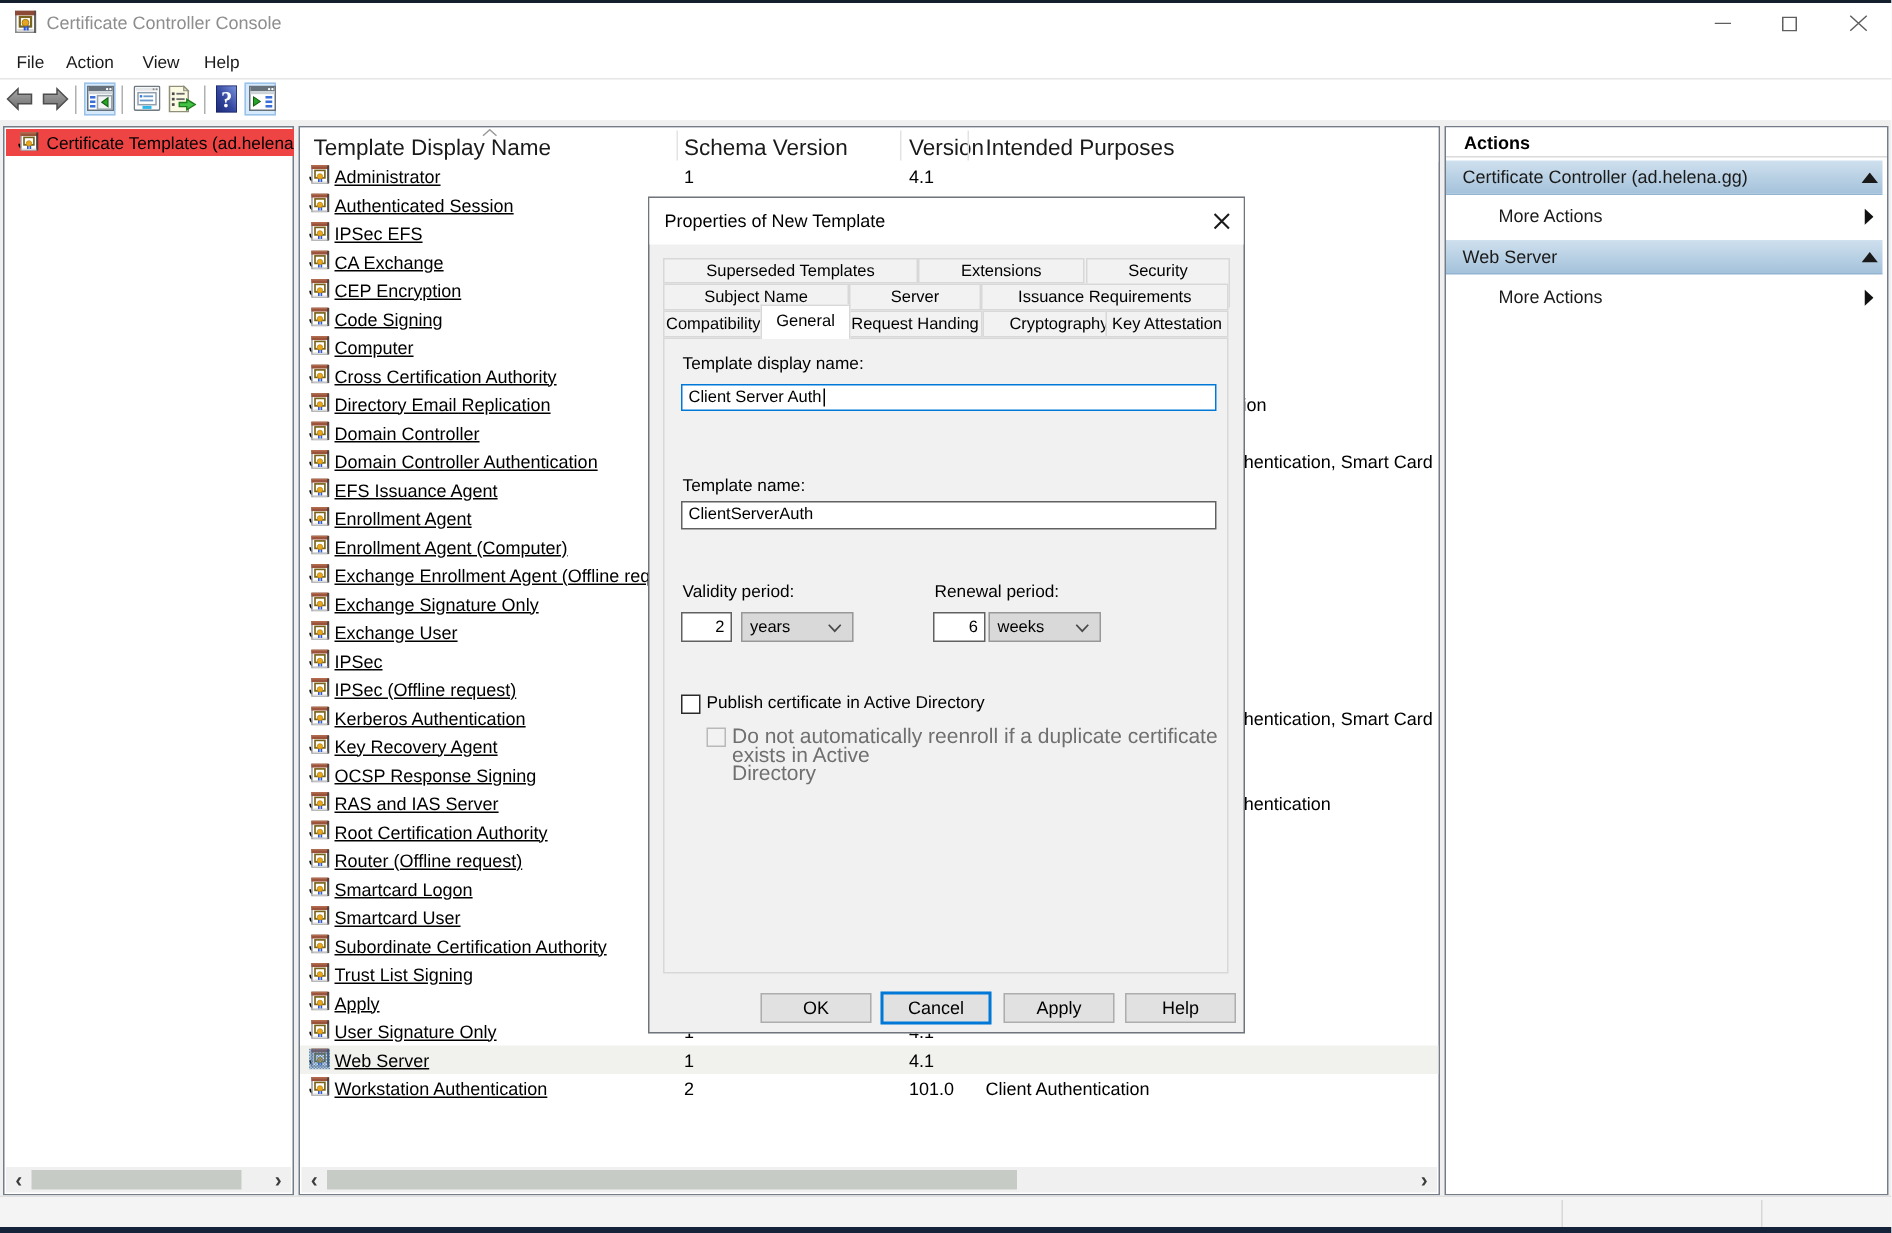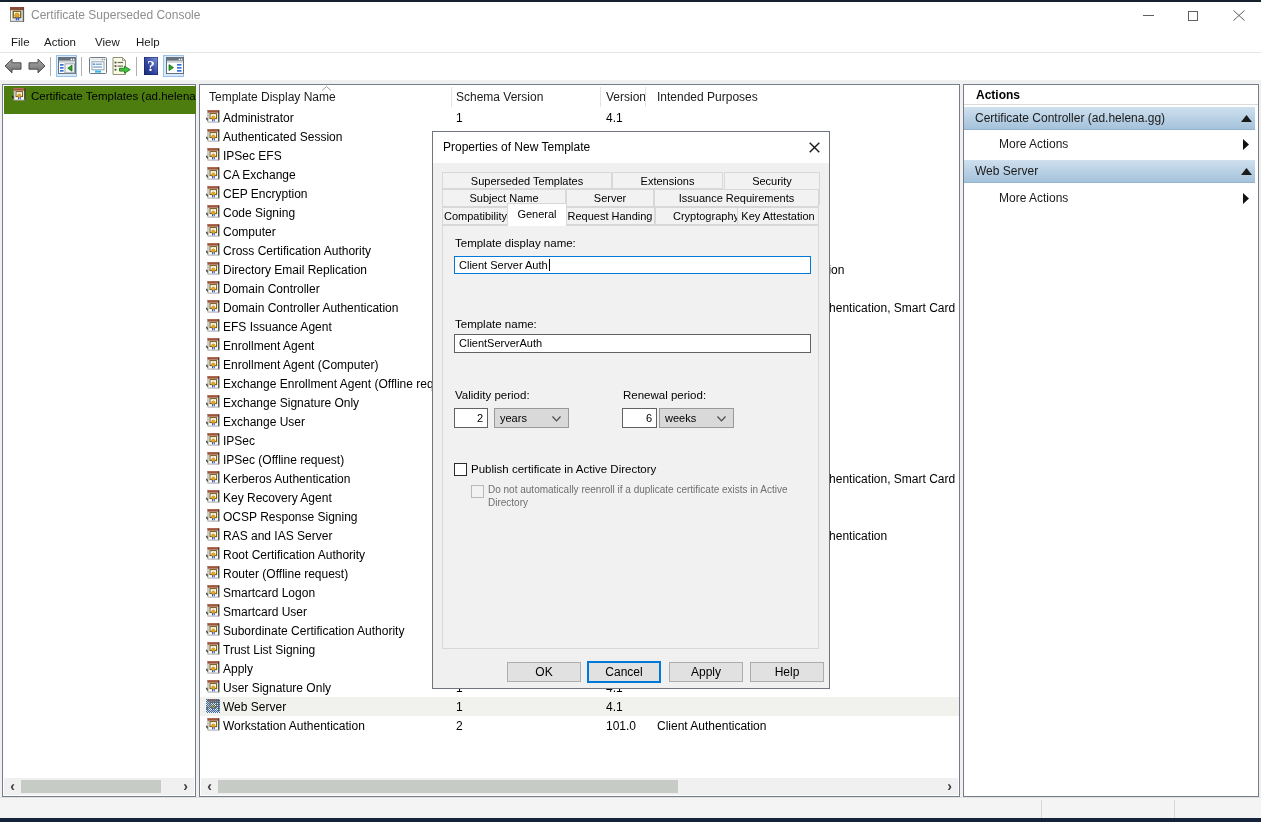--- a/index.html
+++ b/index.html
@@ -15,34 +15,34 @@
 #toolbar-sep { left:0; top:52px; width:1261px; height:1px; background:#e5e5e5; }
 .tsep { top:57px; width:1px; height:19px; background:#b0b0b0; }
 .tbox { top:55px; width:21px; height:22px; background:#d5eafc; border:1px solid #9ac2e8; }
 
 
 .pane { border:1px solid #757d89; background:#fff; }
 #lpane { left:2px; top:84px; width:194px; height:713px; }
 #cpane { left:199px; top:84px; width:761px; height:713px; overflow:hidden; }
 #rpane { left:963px; top:84px; width:296px; height:713px; }
 
-#treesel { position:absolute; left:1px; top:1px; width:192px; height:28px; background:#4d7c0f; }
+#treesel { position:absolute; left:1px; top:1px; width:192px; height:18px; background:#ef4444; }
 #treesel .lic { left:8px; top:2px; }
 #treesel .tx { position:absolute; left:27px; top:3.5px; white-space:nowrap; overflow:hidden; width:165px; font-size:11.5px; }
 
 
 #lhdr { position:absolute; left:0; top:0; width:759px; height:23px; background:#fff; }
-#lhdr .ht { position:absolute; top:5px; color:#1a1a1a; font-size:12px; }
+#lhdr .ht { position:absolute; top:5px; color:#1a1a1a; font-size:15px; }
 #lhdr .hs { position:absolute; top:2px; width:1px; height:20px; background:#e3e3e3; }
 
 
 .lrow { position:absolute; left:0; width:759px; height:19px; }
 .lr-sel { background:#f1f1ee; }
 .lic { position:absolute; left:6px; top:2px; width:14px; height:14px; }
-.lrow .c1 { position:absolute; left:23px; top:2.5px; white-space:nowrap; }
+.lrow .c1 { position:absolute; left:23px; top:2.5px; white-space:nowrap;text-decoration:underline; }
 .lrow .c2 { position:absolute; left:256px; top:2.5px; }
 .lrow .c3 { position:absolute; left:406px; top:2.5px; }
 .lrow .c4 { position:absolute; left:457px; top:2.5px; white-space:nowrap; }
 
 
 .hscroll { position:absolute; bottom:1px; height:17px; background:#f0f0f0; }
 .sb-arrow { position:absolute; top:0; width:17px; height:17px; color:#3c3c3c; font-size:14px; text-align:center; line-height:16px; font-weight:bold; }
 .sb-thumb { position:absolute; top:2px; height:13px; background:#c6cbc6; }
 
 
@@ -81,21 +81,21 @@
 <svg width="15" height="15" viewBox="0 0 14 14">
 <rect x="0.5" y="0.5" width="12" height="13" fill="#fff" stroke="#8a8a8a"></rect>
 <rect x="0" y="0" width="13" height="3" fill="#8d4a36"></rect>
 <rect x="11.8" y="0" width="1.4" height="14" fill="#4a4a4a" opacity="0.7"></rect>
 <rect x="1.5" y="11.5" width="10" height="1.6" fill="#d8d8d8"></rect>
 <rect x="3" y="4" width="7" height="6" fill="#fff" stroke="#7c651f" stroke-width="1.4"></rect>
 <rect x="5.4" y="9.4" width="1.3" height="3" fill="#2757d6"></rect>
 <rect x="7.2" y="9.4" width="1.3" height="3" fill="#2757d6"></rect>
 <circle cx="6.5" cy="7.6" r="2.1" fill="#e7a621" stroke="#a87a12" stroke-width="0.6"></circle>
 </svg></span>
-<span class="abs" id="title">Certificate Superseded Console</span>
+<span class="abs" id="title">Certificate Controller Console</span>
 <svg class="abs" style="left:1143px;top:15px" width="11" height="1" viewBox="0 0 11 1">
     <rect width="11" height="1" fill="#5f5f5f"></rect>
   </svg>
 <svg class="abs" style="left:1188px;top:11px" width="10" height="10" viewBox="0 0 10 10">
     <rect x="0.5" y="0.5" width="9" height="9" fill="none" stroke="#5f5f5f"></rect>
   </svg>
 <svg class="abs" style="left:1233px;top:10px" width="12" height="11" viewBox="0 0 12 11">
     <path d="M0.5 0.5 L11.5 10.5 M11.5 0.5 L0.5 10.5" stroke="#5f5f5f" stroke-width="1"></path>
   </svg>
 
@@ -864,19 +864,19 @@
       </svg></div>
   <div class="dinput" style="left:189px;top:276px;width:35px;height:20px;line-height:18px;text-align:right;padding-right:4px">6</div>
   <div class="dcombo" style="left:226px;top:276px;width:75px;height:20px;line-height:18px;padding-left:5px">weeks
     <svg style="position:absolute;right:7px;top:7px" width="9" height="6" viewBox="0 0 9 6">
         <path d="M0.5 0.5 L4.5 4.8 L8.5 0.5" fill="none" stroke="#4a4a4a" stroke-width="1.2"></path>
       </svg></div>
 
   <div class="cb" style="left:21px;top:331px"></div>
   <div class="dlab" style="left:38px;top:331px">Publish certificate in Active Directory</div>
   <div class="cb dis" style="left:38px;top:353px"></div>
-  <div class="dlab" style="left:55px;top:352px;color:#6f6f6f;font-size:10px;line-height:12.5px">Do not automatically reenroll if a duplicate certificate exists in Active<br>Directory</div>
+  <div class="dlab" style="left:55px;top:352px;color:#6f6f6f;font-size:14px;line-height:12.5px">Do not automatically reenroll if a duplicate certificate exists in Active<br>Directory</div>
 
   <div class="dbtn" style="left:74px;top:530px">OK</div>
   <div class="dbtn" style="left:154px;top:529px;border:2px solid #0078d7;height:22px;line-height:18px">Cancel</div>
   <div class="dbtn" style="left:236px;top:530px">Apply</div>
   <div class="dbtn" style="left:317px;top:530px">Help</div>
 </div>
 
 </body></html>

